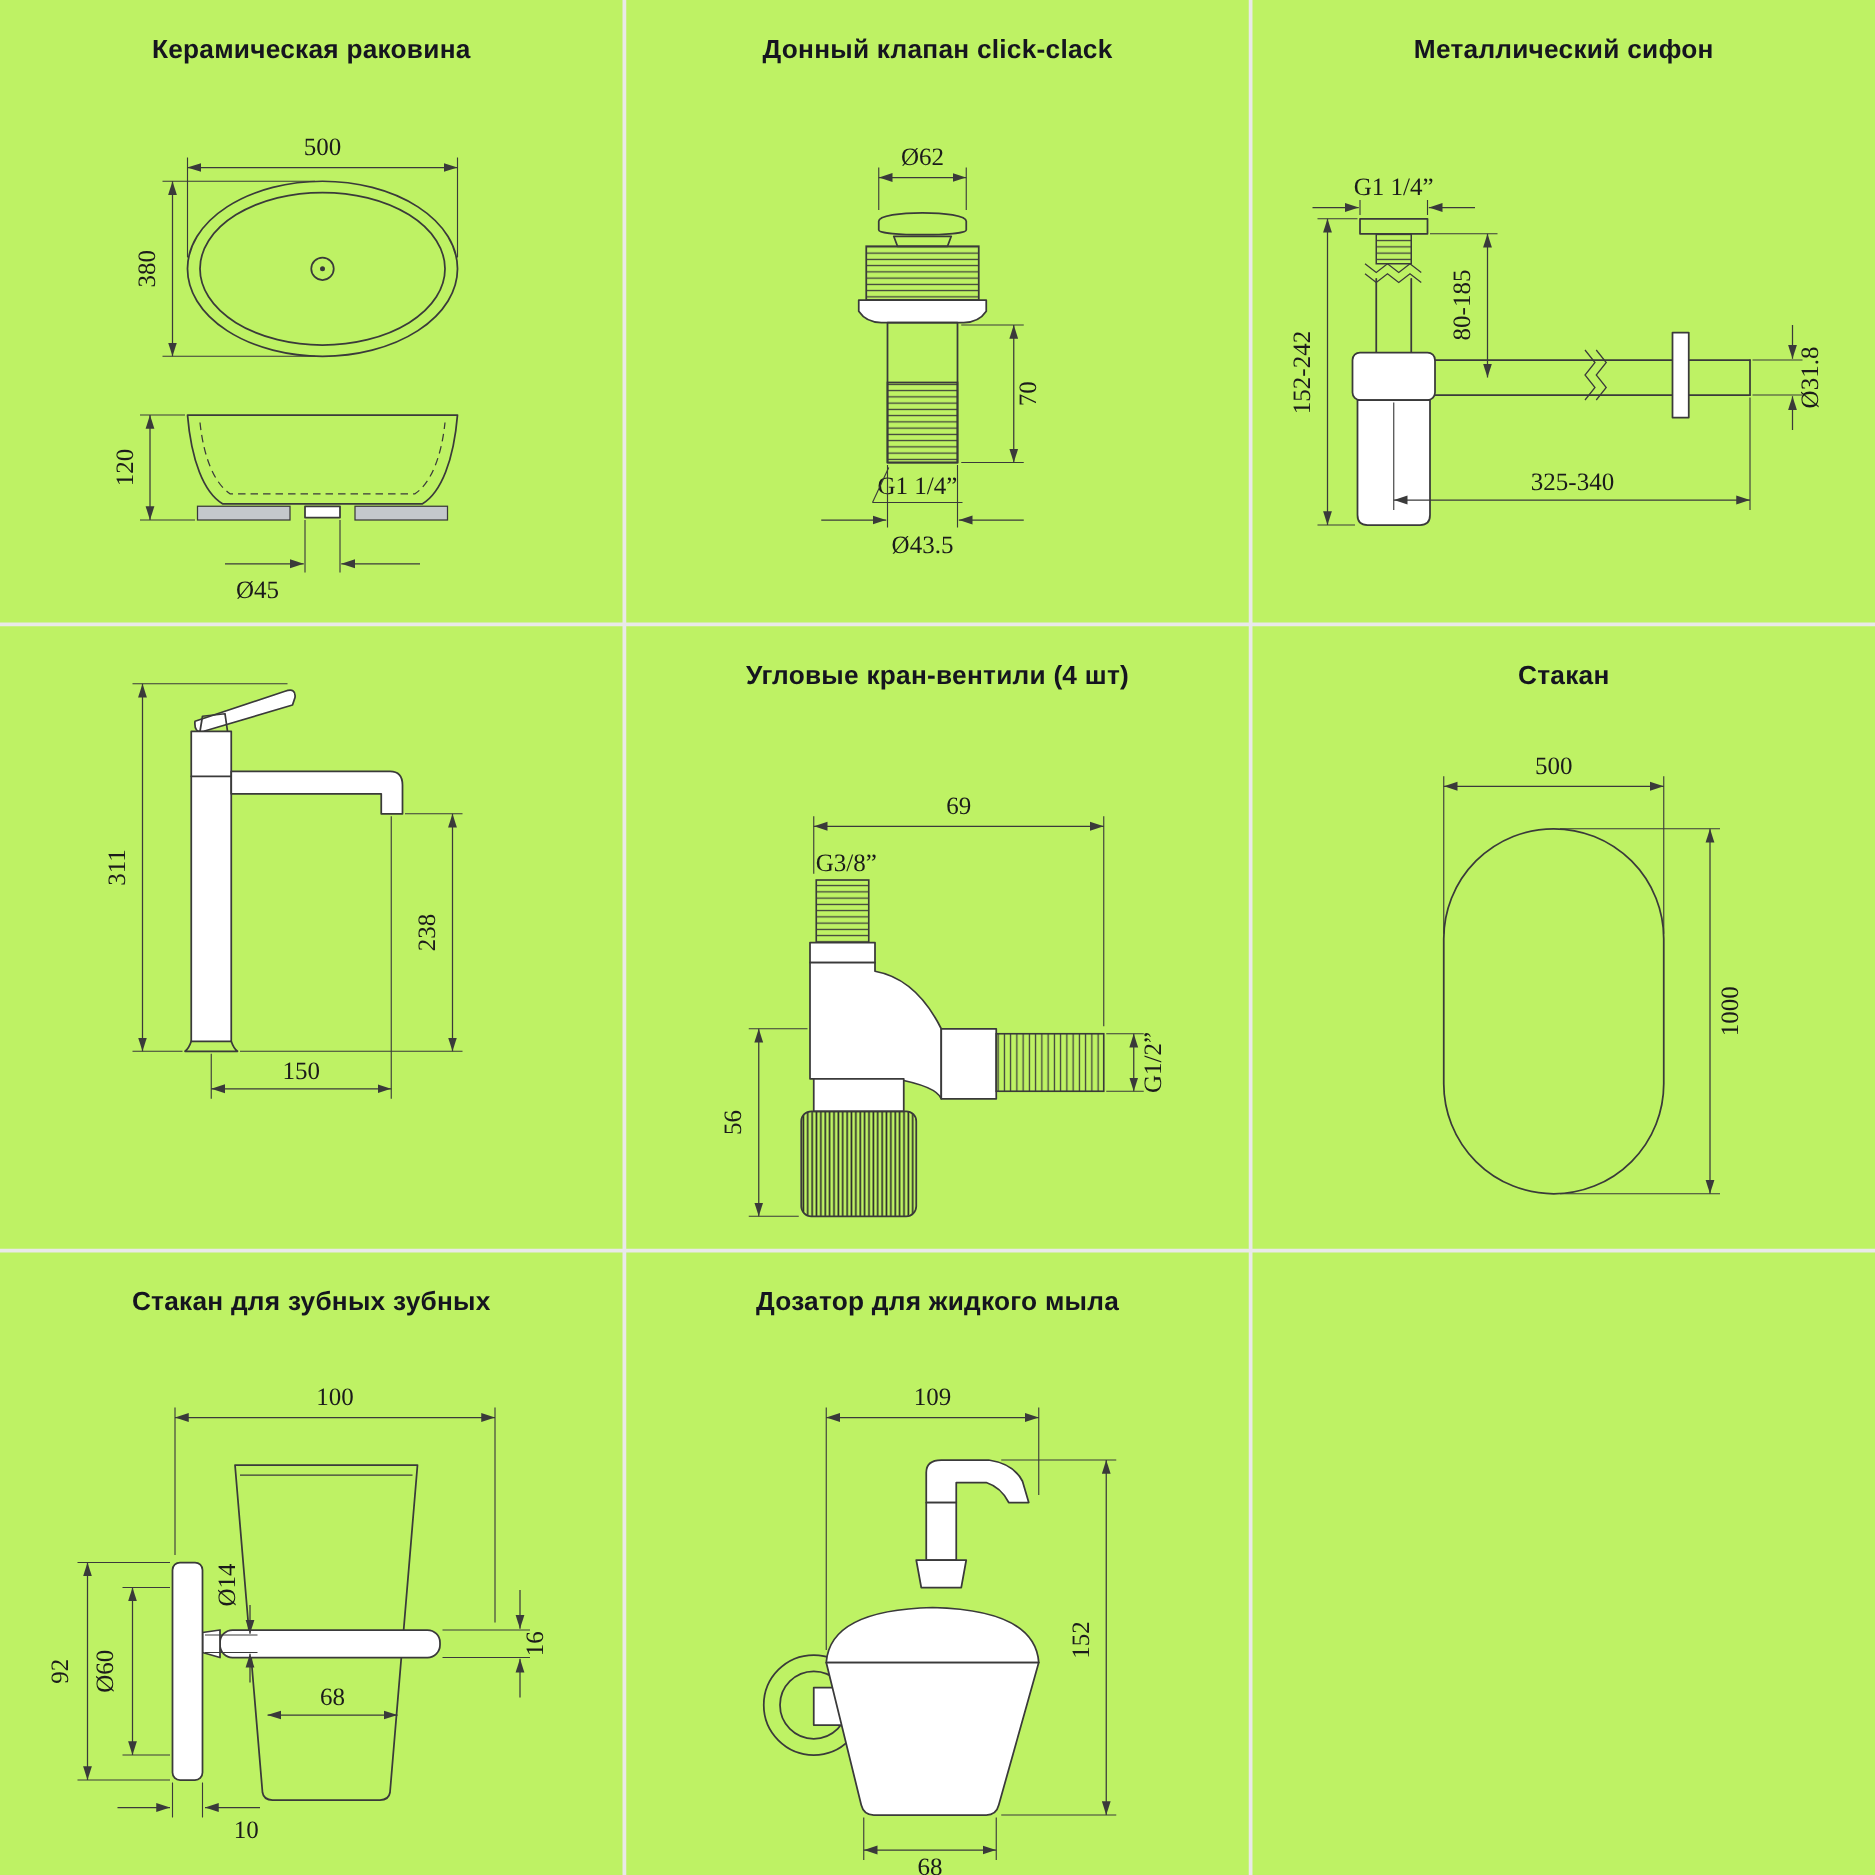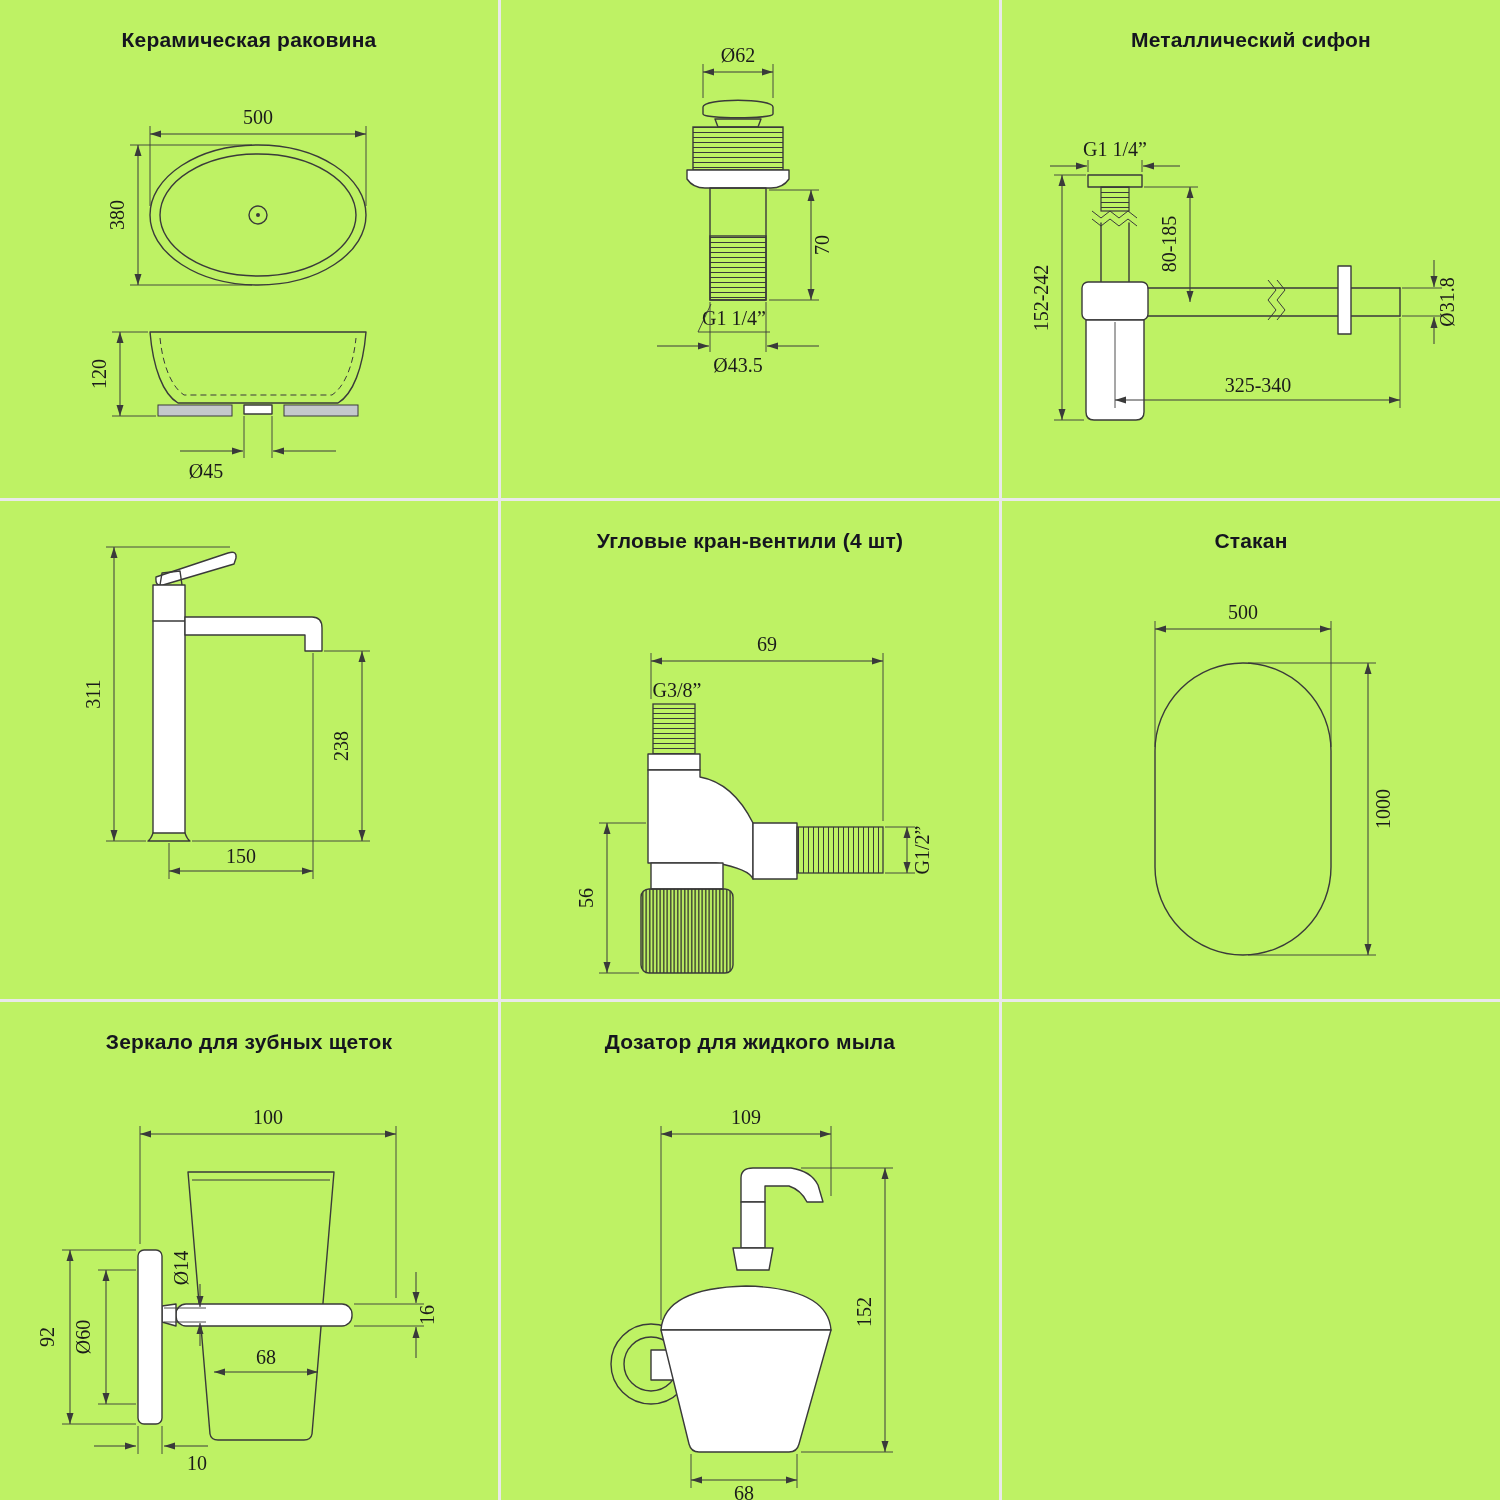--- a/index.html
+++ b/index.html
@@ -88,20 +88,21 @@
         <line class="ext" x1="244" y1="346" x2="244" y2="388"></line>
         <line class="ext" x1="272" y1="346" x2="272" y2="388"></line>
         <line class="dim" x1="180" y1="381" x2="243" y2="381" marker-end="url(#ar)"></line>
         <line class="dim" x1="336" y1="381" x2="273" y2="381" marker-end="url(#ar)"></line>
         <text class="t" x="206" y="408" text-anchor="middle">Ø45</text>
       </g>
     </svg>
   </section>
 
   <section class="panel">
+    <h2 class="title">Донный клапан click-clack</h2>
     <svg class="draw" viewBox="0 0 500 430">
       <g>
         <path class="o" d="M202,107 C202,98 272,98 272,107 L272,114 C272,119 202,119 202,114 Z"></path>
         <path class="o" d="M214,119 L260,119 L257,127 L217,127 Z"></path>
         <rect x="192" y="127" width="90" height="43" fill="url(#hatchH)" stroke="#3a3a3a" stroke-width="1.4"></rect>
         <path class="ow" d="M186,170 L288,170 L288,179 Q282,188 270,188 L204,188 Q192,188 186,179 Z"></path>
         <rect class="o" x="209" y="188" width="56" height="112"></rect>
         <rect x="209" y="236" width="56" height="64" fill="url(#hatchH)" stroke="#3a3a3a" stroke-width="1.4"></rect>
       </g>
       <g>
@@ -267,21 +268,21 @@
       <g>
         <line class="ext" x1="246" y1="92" x2="374" y2="92"></line>
         <line class="ext" x1="246" y1="384" x2="374" y2="384"></line>
         <line class="dim" x1="366" y1="92" x2="366" y2="384" marker-start="url(#ar)" marker-end="url(#ar)"></line>
         <text class="t" transform="rotate(-90 388 238)" x="388" y="238" text-anchor="middle">1000</text>
       </g>
     </svg>
   </section>
 
   <section class="panel">
-    <h2 class="title">Зеркало для зубных щеток</h2>
+    <h2 class="title">Стакан для зубных зубных</h2>
     <svg class="draw" viewBox="0 0 500 430">
       <g>
         <path class="o" d="M188,100 L334,100 L312,362 Q311,368 304,368 L218,368 Q211,368 210,362 Z"></path>
         <line class="d" x1="192" y1="108" x2="330" y2="108"></line>
         <rect class="ow" x="176" y="232" width="176" height="22" rx="10"></rect>
         <path class="ow" d="M162,234 L176,232 L176,254 L162,250 Z"></path>
         <rect class="ow" x="138" y="178" width="24" height="174" rx="6"></rect>
       </g>
       <g>
         <line class="ext" x1="140" y1="172" x2="140" y2="54"></line>

